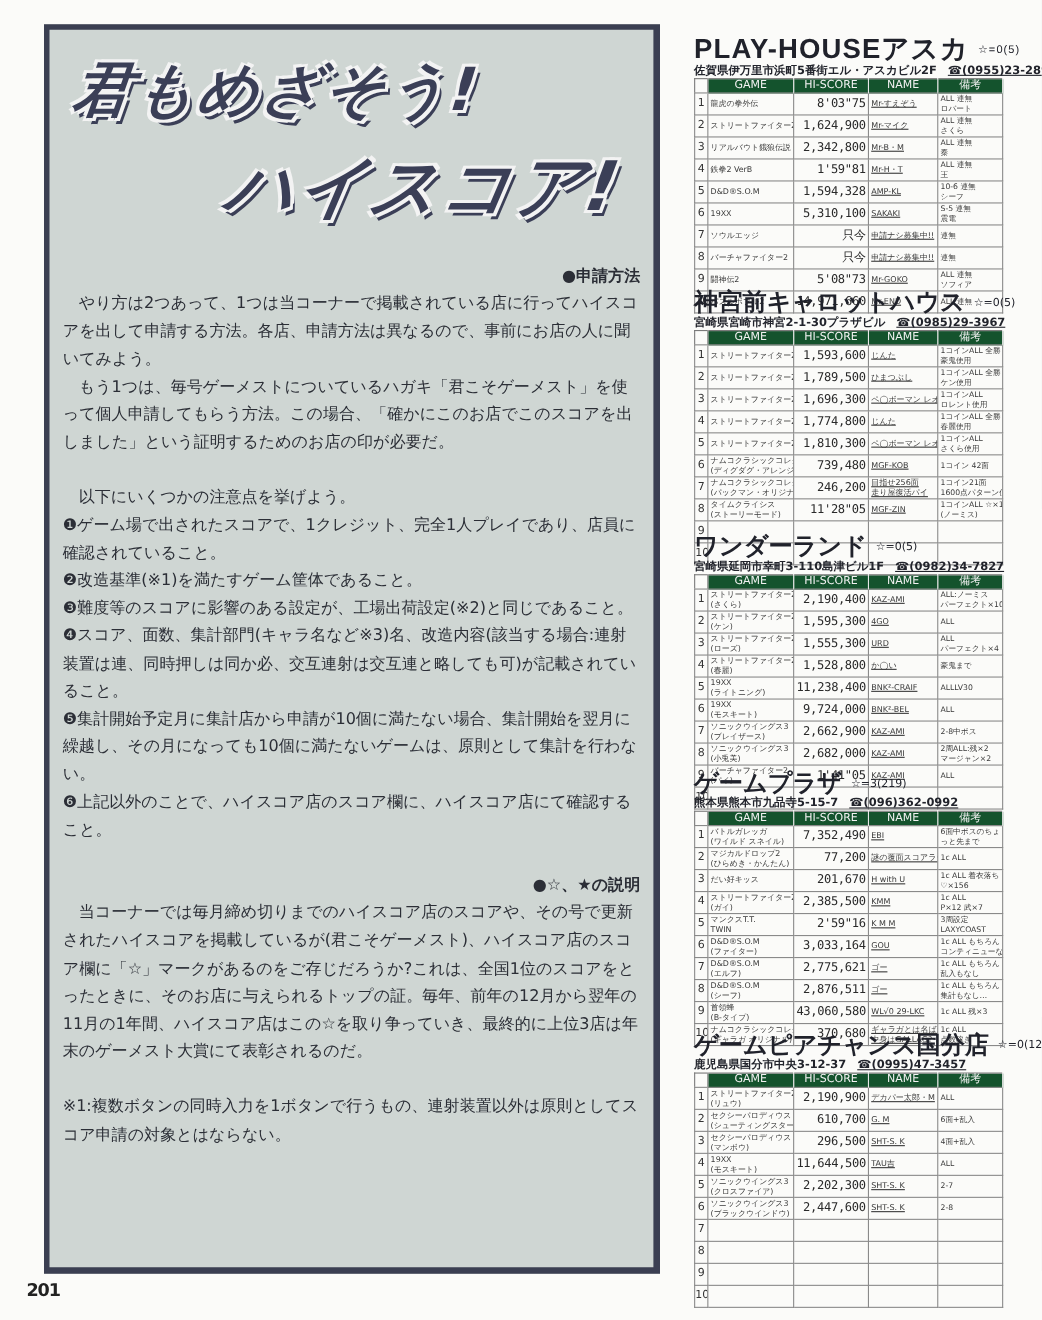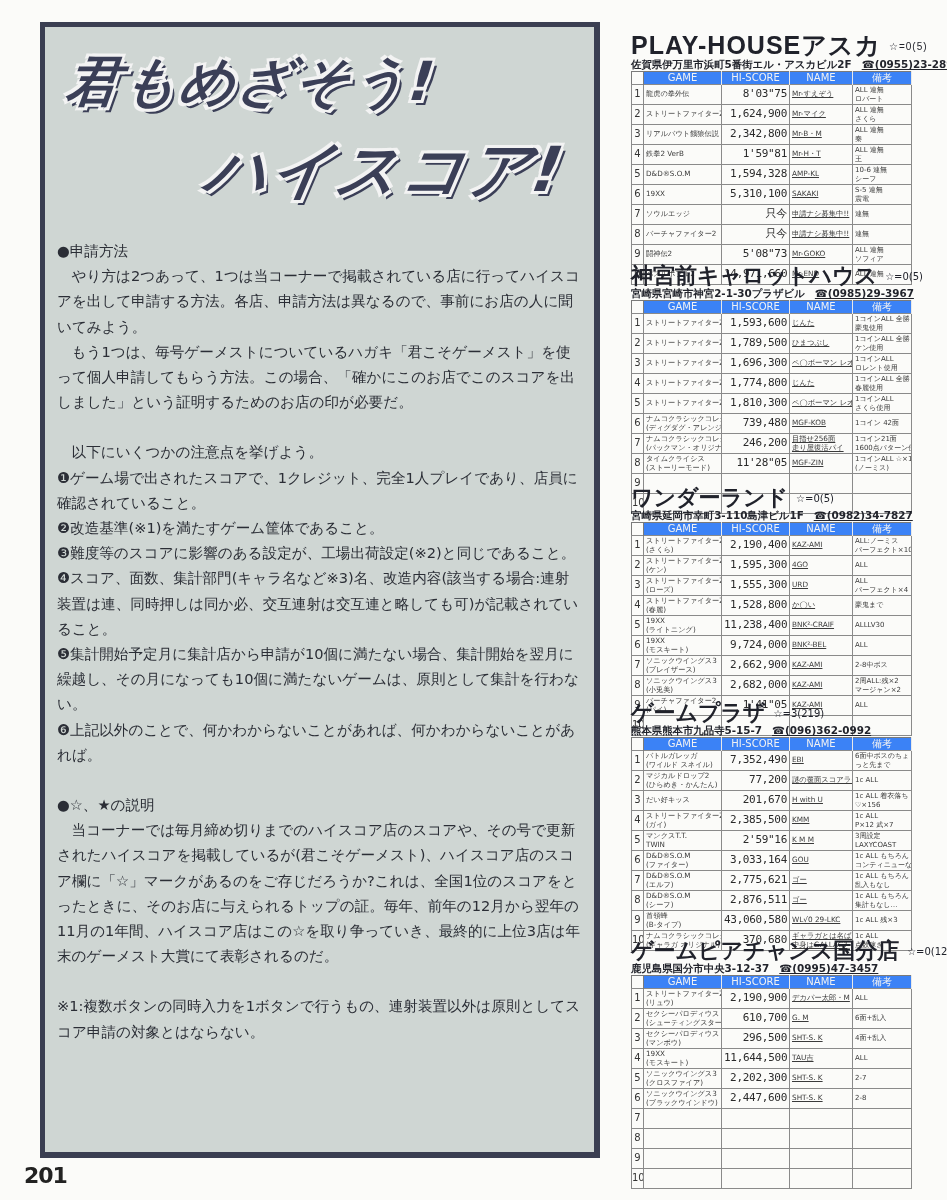--- a/index.html
+++ b/index.html
@@ -20,36 +20,36 @@
   .title-1 { position: absolute; left: 14px; top: 14px; font-size: 54px; transform: skewX(-6deg); }
   .title-2 { position: absolute; right: 22px; top: 98px; font-size: 62px; transform: skewX(-10deg); }
 
   .body-text {
     position: absolute; left: 4px; right: 4px; top: 172px;
     font-size: 14.6px; line-height: 25.2px; color: #2b2e36;
   }
   .body-text p { margin: 0; }
   .indent { text-indent: 1em; }
   .gap { height: 25px; }
-  .heading { font-weight: normal; }
+  .heading { font-weight: bold; text-align: right; }
 
   
-  .page-num { position: absolute; left: 24px; top: 1163px; font-size: 22px; font-weight: bold; color: #222; letter-spacing: -1px; }
+  .page-num { position: absolute; left: 24px; top: 1163px; font-size: 16px; font-weight: bold; color: #222; letter-spacing: -1px; }
 
   
   .shop { position: absolute; left: 615px; width: 272px; margin-left: 16px; }
   .shop-name { font-size: 22px; font-weight: bold; line-height: 1; color: #20222b; white-space: nowrap; }
   .shop-name .stars { font-size: 10px; font-weight: normal; margin-left: 8px; vertical-align: middle; }
   .shop-name.latin { font-size: 25px; letter-spacing: 1px; font-family: "Liberation Sans", sans-serif; }
   .shop-addr { font-size: 10.4px; font-weight: bold; line-height: 13px; white-space: nowrap; color: #22242c; }
   .shop-addr .tel { margin-left: 10px; text-decoration: underline; }
 
   table.scores { border-collapse: collapse; width: 280px; table-layout: fixed; border: 1px solid #7a7a7a; }
   table.scores th {
-    background: #3b82f6; color: #f2f2f2; font-weight: normal; font-size: 10px; height: 12px; line-height: 12px;
+    background: #14532d; color: #f2f2f2; font-weight: normal; font-size: 10px; height: 12px; line-height: 12px;
     border-right: 1px solid #e8e8e8; padding: 0;
   }
   table.scores th.num { background: #fbfbf9; border-right: 1px solid #7a7a7a; }
   table.scores td {
     border: 1px solid #8a8a8a; font-size: 7.2px; line-height: 8.5px; height: 20px; padding: 0 2px;
     vertical-align: middle; color: #3a3a3a; overflow: hidden; white-space: nowrap;
   }
   table.scores td.n { font-size: 10px; text-align: center; padding: 0; color: #333; }
   table.scores td.s { font-size: 11px; text-align: right; font-family: "DejaVu Sans Mono", monospace; letter-spacing: -0.3px; color: #2a2a2a; }
   table.scores td.nm { font-size: 7.3px; text-decoration: underline; }
@@ -71,21 +71,21 @@
       <p class="indent">やり方は2つあって、1つは当コーナーで掲載されている店に行ってハイスコアを出して申請する方法。各店、申請方法は異なるので、事前にお店の人に聞いてみよう。</p>
       <p class="indent">もう1つは、毎号ゲーメストについているハガキ「君こそゲーメスト」を使って個人申請してもらう方法。この場合、「確かにこのお店でこのスコアを出しました」という証明するためのお店の印が必要だ。</p>
       <div class="gap"></div>
 
       <p class="indent">以下にいくつかの注意点を挙げよう。</p>
       <p>❶ゲーム場で出されたスコアで、1クレジット、完全1人プレイであり、店員に確認されていること。</p>
       <p>❷改造基準(※1)を満たすゲーム筐体であること。</p>
       <p>❸難度等のスコアに影響のある設定が、工場出荷設定(※2)と同じであること。</p>
       <p>❹スコア、面数、集計部門(キャラ名など※3)名、改造内容(該当する場合:連射装置は連、同時押しは同か必、交互連射は交互連と略しても可)が記載されていること。</p>
       <p>❺集計開始予定月に集計店から申請が10個に満たない場合、集計開始を翌月に繰越し、その月になっても10個に満たないゲームは、原則として集計を行わない。</p>
-      <p>❻上記以外のことで、何かわからないことがあれば、何かわからないことがあれば。</p>
+      <p>❻上記以外のことで、ハイスコア店のスコア欄に、ハイスコア店にて確認すること。</p>
       <div class="gap"></div>
 
       <p class="heading">●☆、★の説明</p>
       <p class="indent">当コーナーでは毎月締め切りまでのハイスコア店のスコアや、その号で更新されたハイスコアを掲載しているが(君こそゲーメスト)、ハイスコア店のスコア欄に「☆」マークがあるのをご存じだろうか?これは、全国1位のスコアをとったときに、そのお店に与えられるトップの証。毎年、前年の12月から翌年の11月の1年間、ハイスコア店はこの☆を取り争っていき、最終的に上位3店は年末のゲーメスト大賞にて表彰されるのだ。</p>
       <div class="gap"></div>
 
       <p>※1:複数ボタンの同時入力を1ボタンで行うもの、連射装置以外は原則としてスコア申請の対象とはならない。</p>
 
     </div>
   </div>

